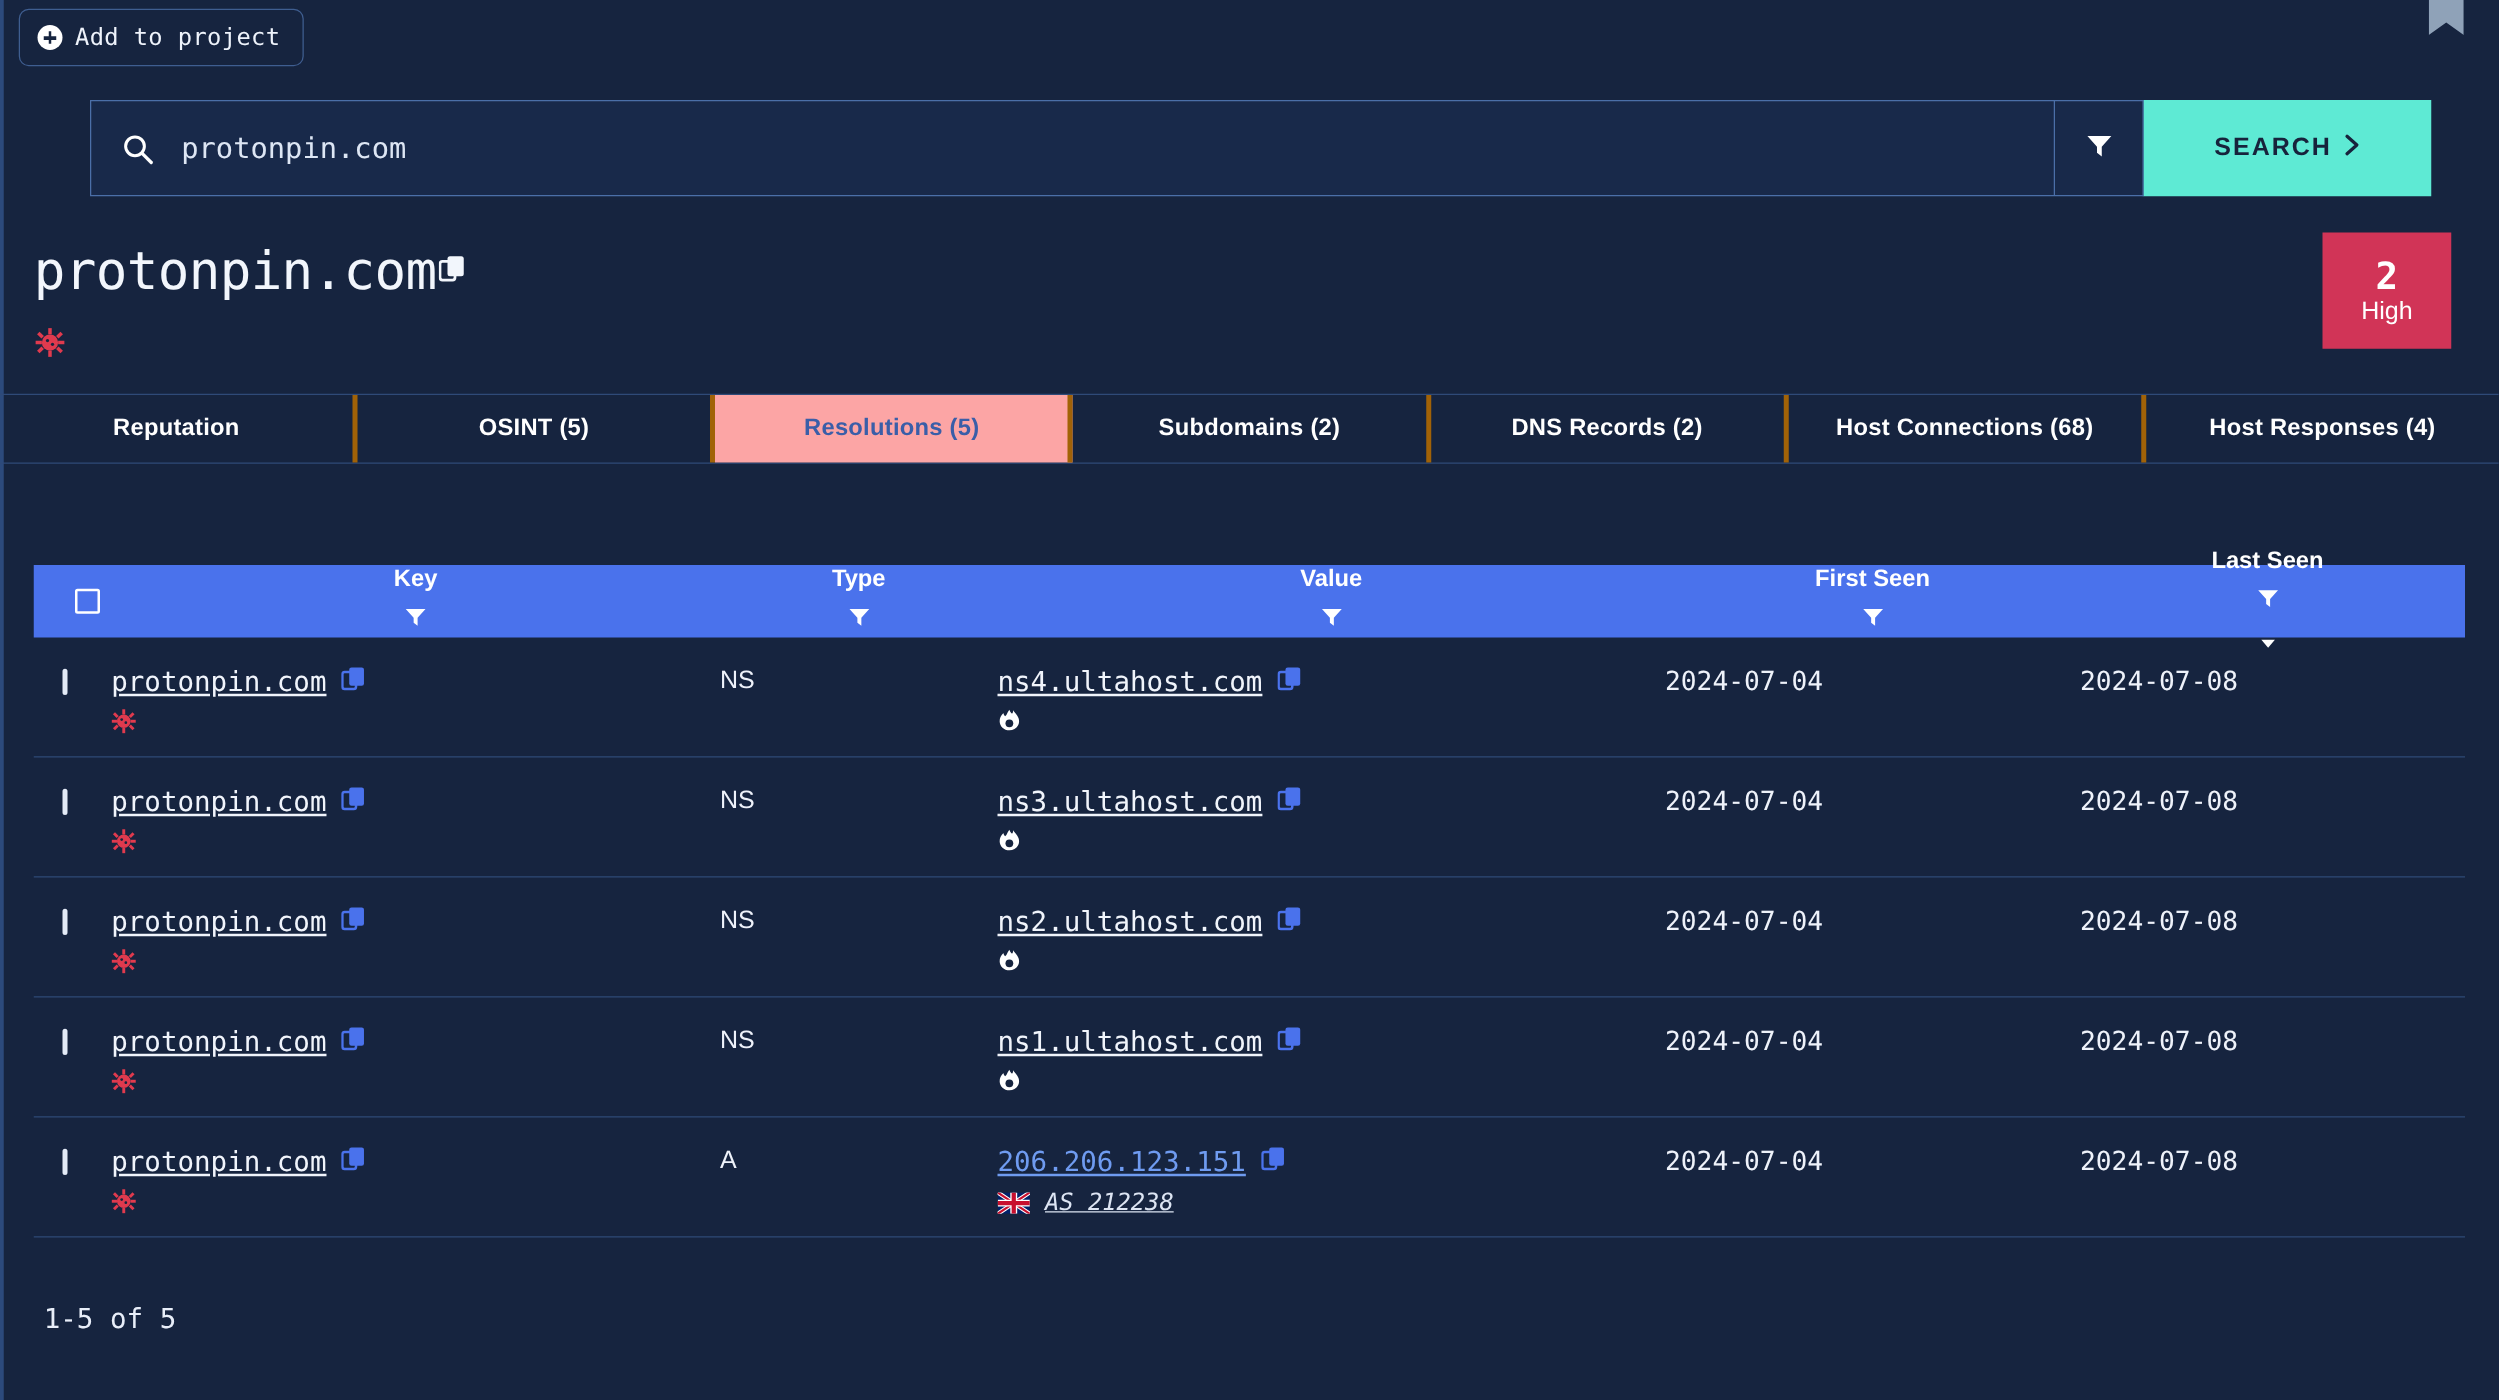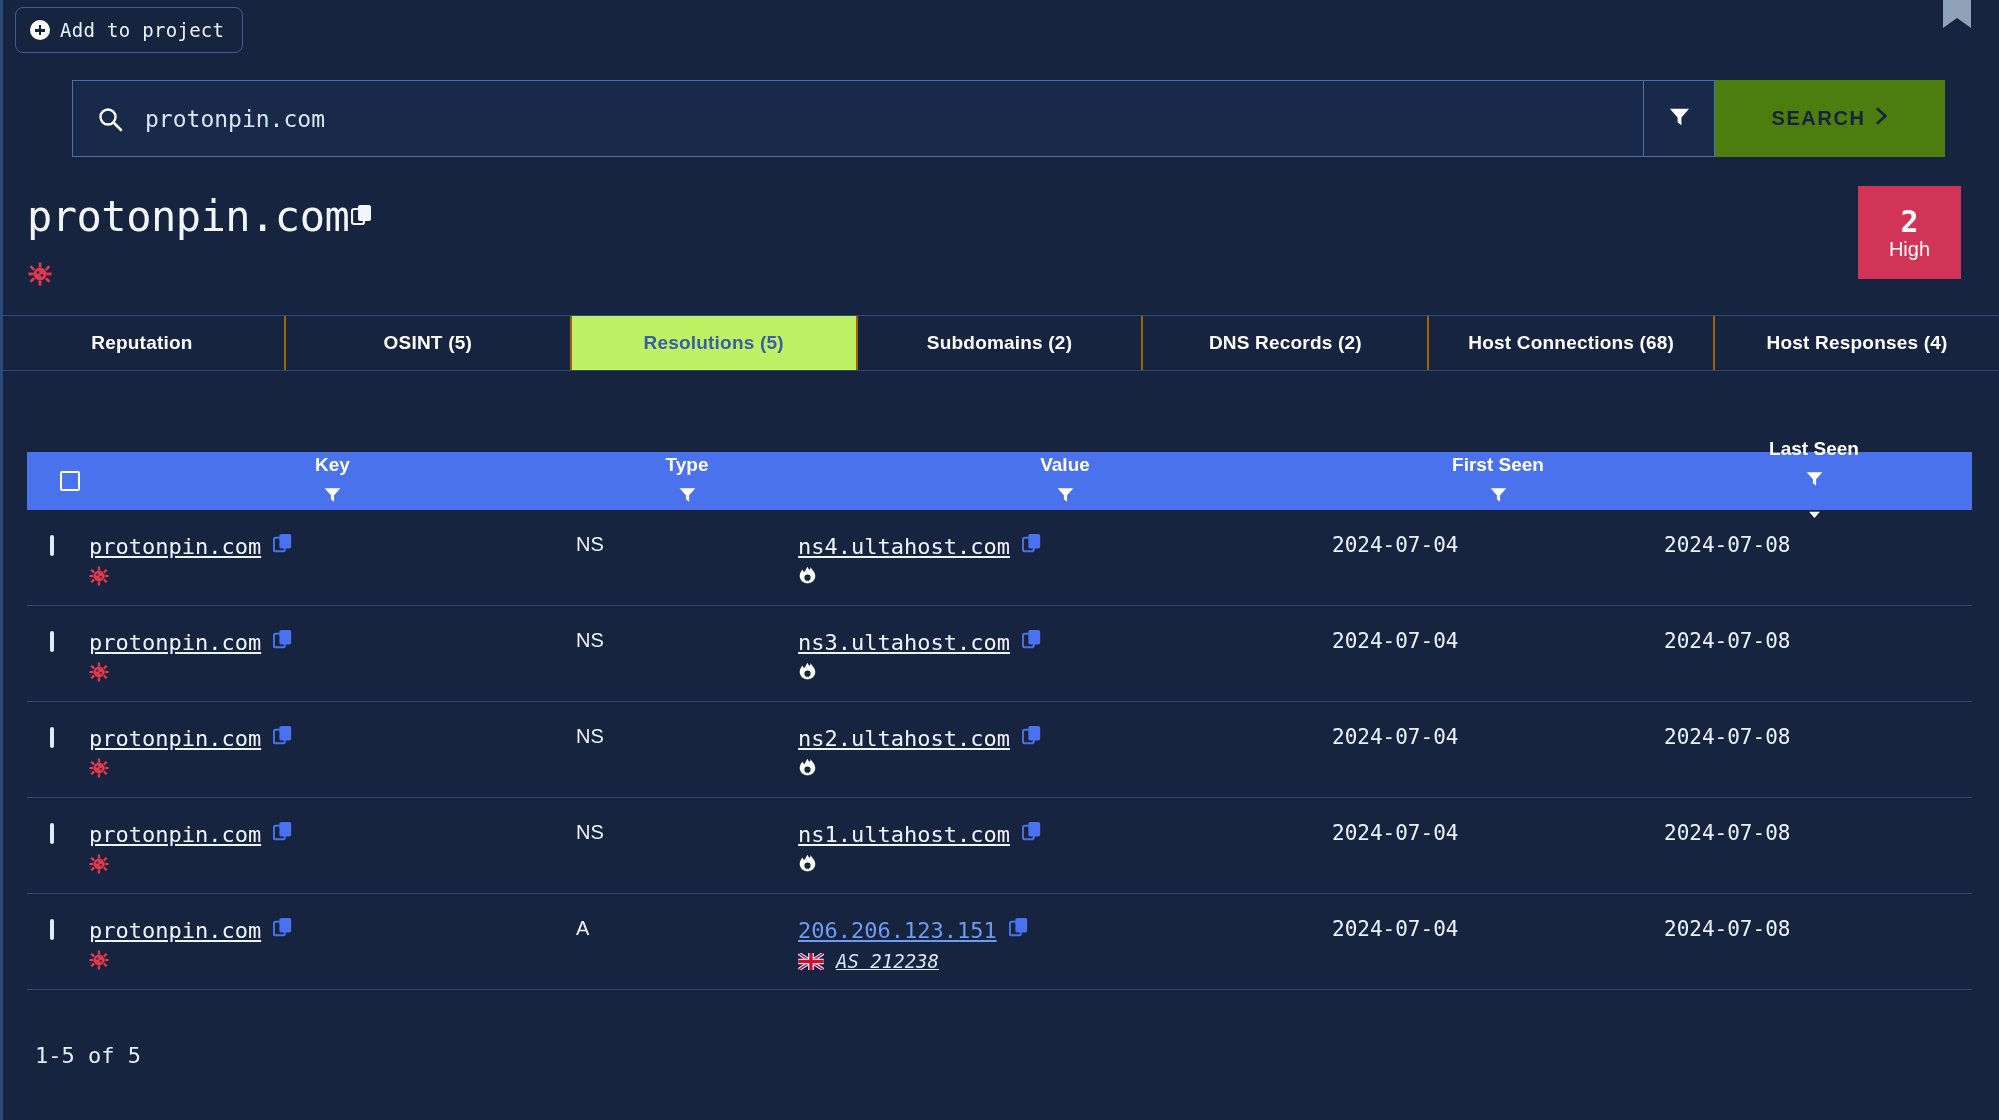--- a/index.html
+++ b/index.html
@@ -44,21 +44,21 @@
     background: transparent; border: 0; outline: none;
     color: #dde6f4; font-family: "DejaVu Sans Mono", monospace; font-size: 23px;
     width: 1400px;
   }
   .filterbtn {
     width: 71px; height: 77px; border: 1px solid #4b6fa8; border-left: none;
     background: #18294a; display: flex; align-items: center; justify-content: center;
     cursor: pointer;
   }
   .searchbtn {
-    width: 230px; height: 77px; background: #4d7c0f; border: none;
+    width: 230px; height: 77px; background: #5eead4; border: none;
     display: flex; align-items: center; justify-content: center; gap: 9px;
     color: #17233c; font-weight: bold; font-size: 20px; letter-spacing: 1.6px;
     cursor: pointer;
   }
 
   
   .title-wrap { position: absolute; left: 27px; top: 196px; display: flex; align-items: flex-start; }
   .title-txt {
     font-family: "DejaVu Sans Mono", monospace; font-size: 42px; color: #f2f6fc; line-height: 1;
     letter-spacing: -.5px;
@@ -74,25 +74,25 @@
   }
   .risk-num { font-family: "DejaVu Sans Mono", monospace; font-size: 30px; font-weight: bold; color: #fff; line-height: 1; }
   .risk-lbl { font-family: Liberation Sans, sans-serif; font-size: 20px; color: #fff; line-height: 1; }
 
   
   .tabs { position: absolute; left: 0; top: 315px; width: 1999px; height: 56px; display: flex;
           border-top: 1px solid #2f4a78; border-bottom: 1px solid #2f4a78; }
   .tab {
     flex: 1 1 0; display: flex; align-items: center; justify-content: center;
     color: #ffffff; font-size: 19px; font-weight: bold; letter-spacing: .2px;
-    border-right: 2px solid #a16207; cursor: pointer; background: transparent;
+    border-right: 4px solid #a16207; cursor: pointer; background: transparent;
     font-stretch: condensed;
   }
   .tab:last-child { border-right: none; }
-  .tab.active { background: #bef264; color: #3a5ea8; }
+  .tab.active { background: #fca5a5; color: #3a5ea8; }
 
   
   .viewbar { position: absolute; left: 0; top: 371px; width: 1999px; height: 77px;
              display: flex; align-items: center; padding-left: 42px; gap: 18px; }
   .dl-ico { width: 30px; height: 30px; flex: 0 0 auto; cursor: pointer; }
   .viewlbl { color: #eaf0fa; font-size: 17px; font-weight: bold; letter-spacing: .8px; }
   .toggle { width: 62px; height: 34px; border-radius: 17px; background: #5b86d4; position: relative; cursor: pointer; flex: 0 0 auto; }
   .toggle .knob { position: absolute; left: 4px; top: 4px; width: 26px; height: 26px; border-radius: 50%; background: #1b2c4d; }
 
   

